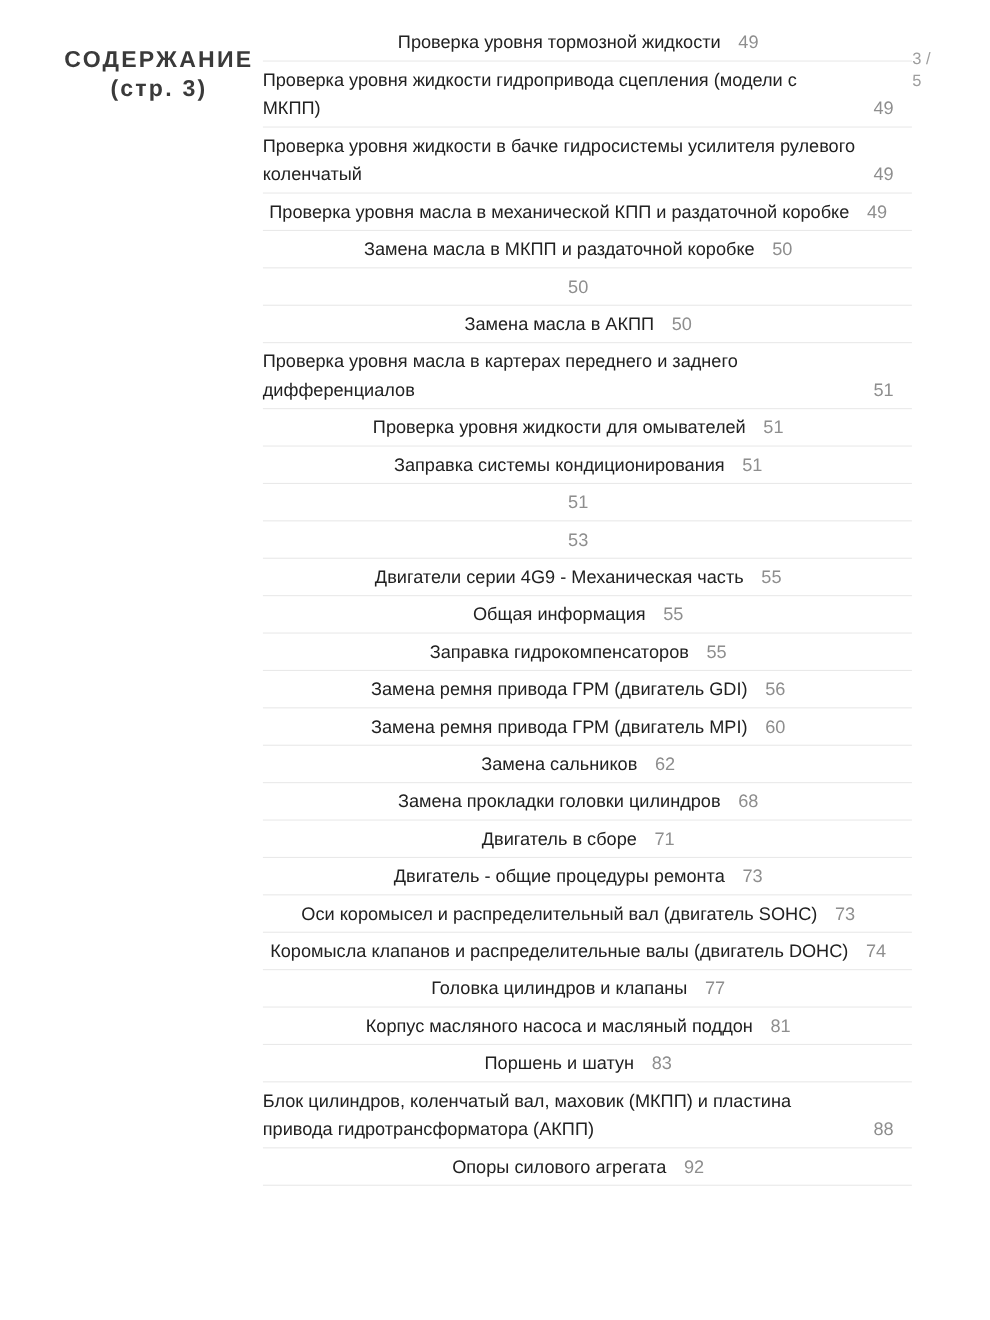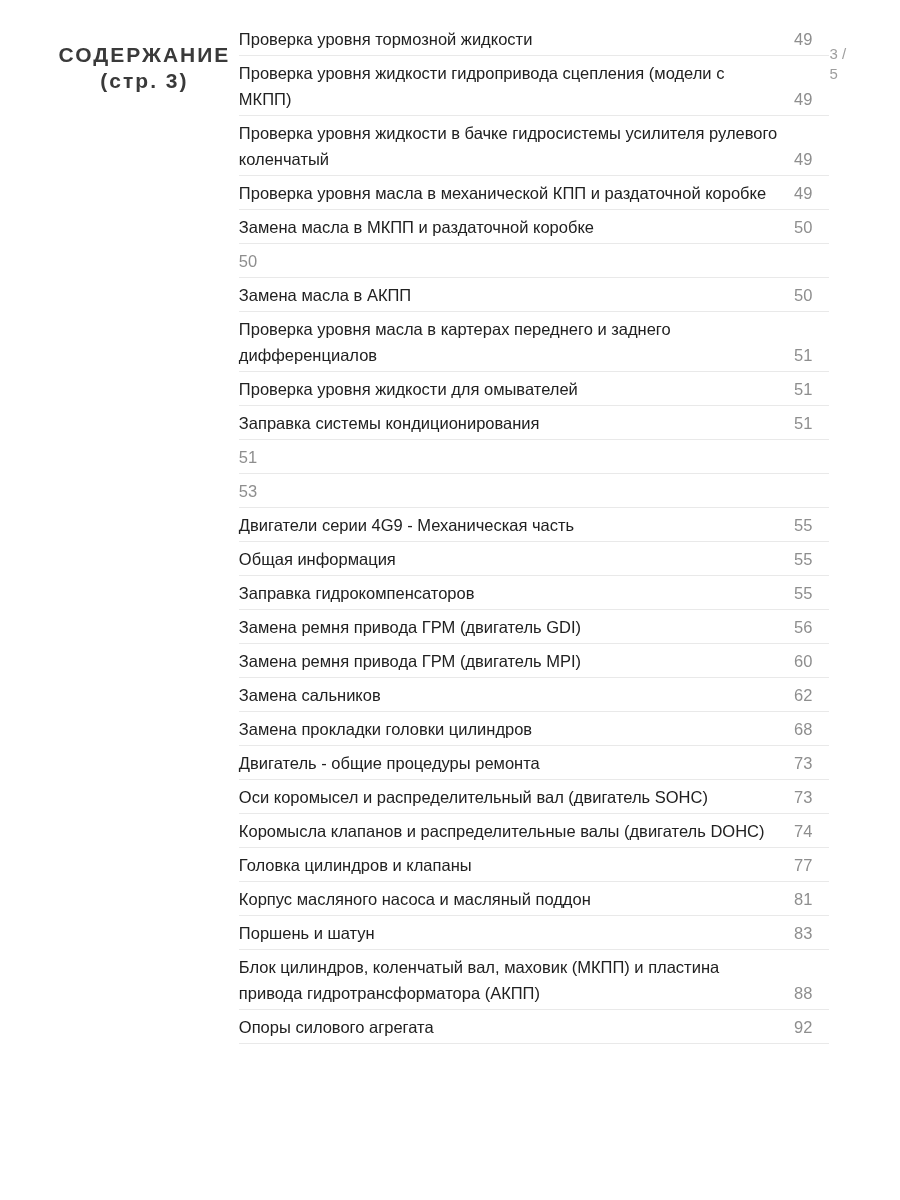--- a/index.html
+++ b/index.html
@@ -40,21 +40,21 @@
     margin-top: 31px;
     border: 0;
     border-top: 1.5px solid var(--header-rule);
     height: 0;
   }
   .toc-list {
     margin-top: 22px;
   }
   .toc-row {
     display: flex;
-    justify-content: space-between;
+    justify-content: center;
     align-items: flex-end;
     gap: 16px;
     padding: 3.5px 0;
     border-bottom: 1px solid var(--row-divider);
     font-size: 16.5px;
     line-height: 26px;
     cursor: pointer;
   }
   .toc-title {
     color: var(--item-text);
@@ -164,20 +164,24 @@
   <div class="toc-row">
     <span class="toc-title">Замена сальников</span>
     <span class="toc-page">62</span>
   </div>
 
   <div class="toc-row">
     <span class="toc-title">Замена прокладки головки цилиндров</span>
     <span class="toc-page">68</span>
   </div>
 
+  <div class="toc-row">
+    <span class="toc-title">Двигатель в сборе</span>
+    <span class="toc-page">71</span>
+  </div>
 
   <div class="toc-row">
     <span class="toc-title">Двигатель - общие процедуры ремонта</span>
     <span class="toc-page">73</span>
   </div>
 
   <div class="toc-row">
     <span class="toc-title">Оси коромысел и распределительный вал (двигатель SOHC)</span>
     <span class="toc-page">73</span>
   </div>

